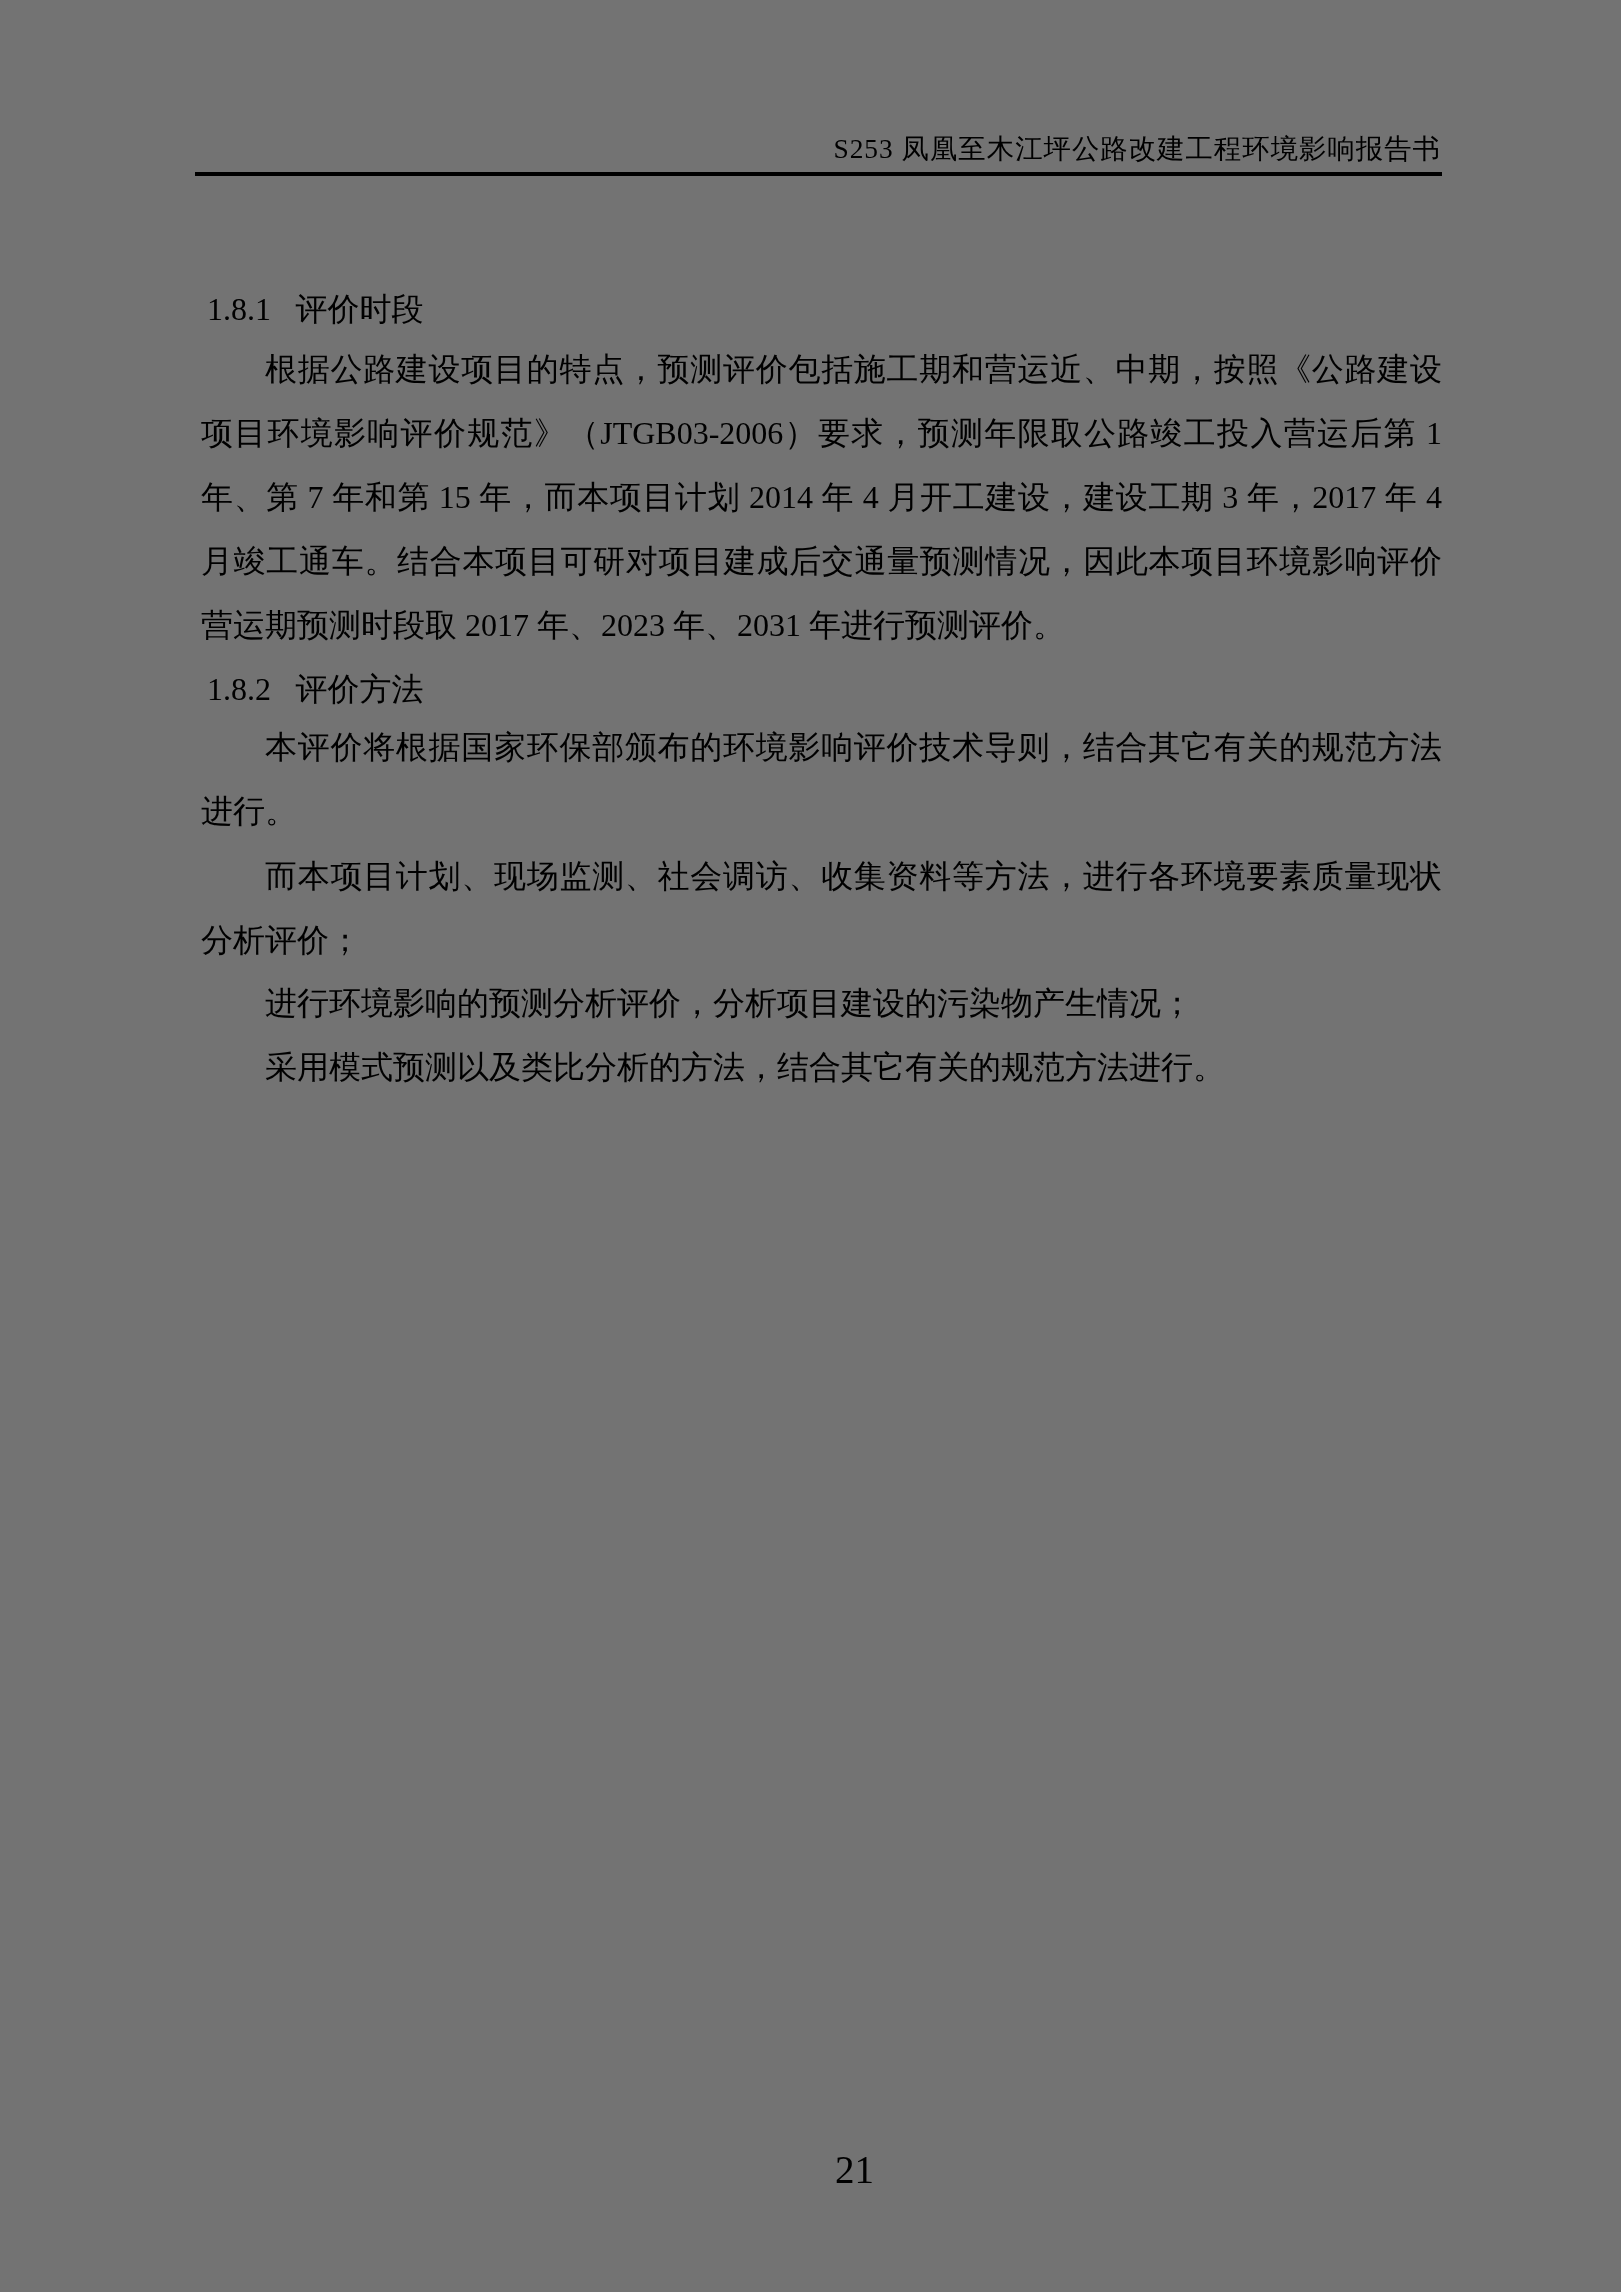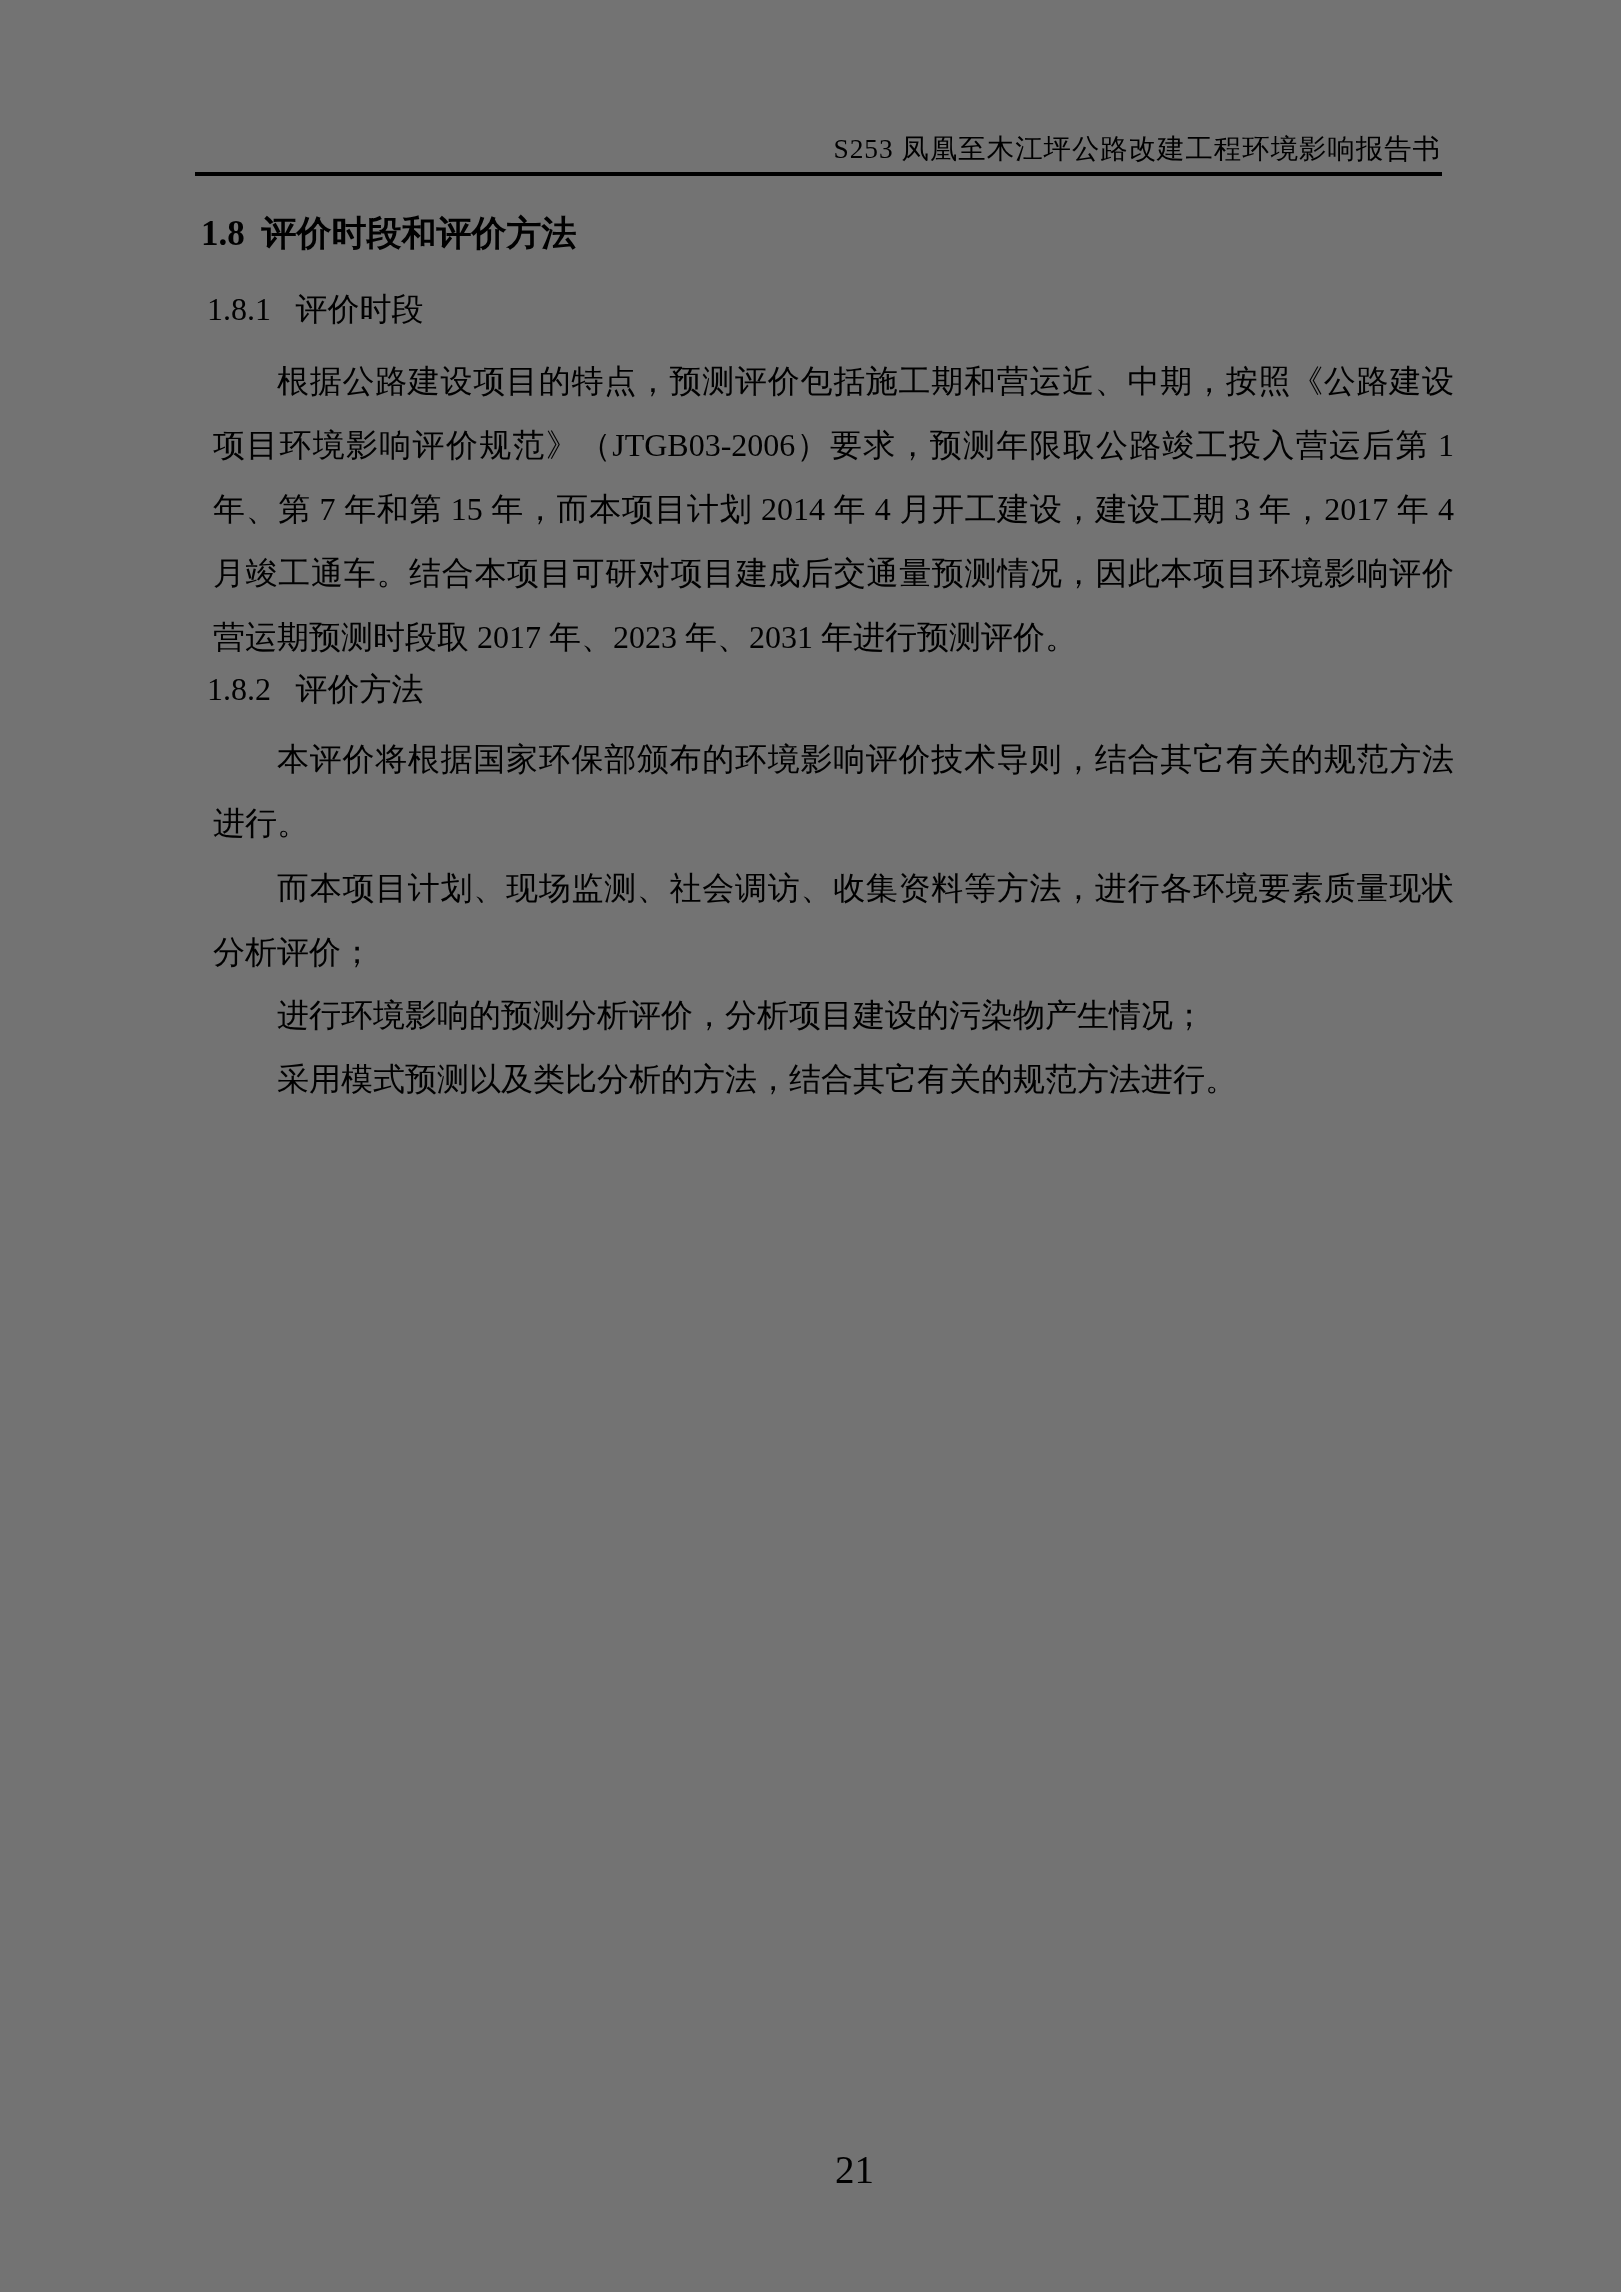--- a/index.html
+++ b/index.html
@@ -54,21 +54,21 @@
     line-height:64px;
     white-space:nowrap;
   }
   .h3 .num{margin-right:24.5px;}
   .h3-1{top:271px;}
   .h3-2{top:651px;}
   .para{
     position:absolute;
     left:201px;
     width:1241px;
-    margin:12px;
+    margin:0;
     font-size:32px;
     line-height:64px;
     text-align:justify;
     text-indent:2em;
   }
   .p1{top:337px;}
   .p2{top:715px;}
   .p3{top:844px;}
   .p4{top:971px;}
   .p5{top:1035px;}
@@ -83,23 +83,20 @@
 </style>
 </head>
 <body>
 
 <div class="page">
 
   <div class="running-head">S253 凤凰至木江坪公路改建工程环境影响报告书</div>
 
   <div class="header-rule"></div>
 
-  <h2 class="h2">
-    <span class="num">1.8</span><span>评价时段和评价方法</span>
-  </h2>
 
   <h3 class="h3 h3-1">
     <span class="num">1.8.1</span><span>评价时段</span>
   </h3>
 
   <p class="para p1">根据公路建设项目的特点，预测评价包括施工期和营运近、中期，按照《公路建设项目环境影响评价规范》（JTGB03-2006）要求，预测年限取公路竣工投入营运后第 1 年、第 7 年和第 15 年，而本项目计划 2014 年 4 月开工建设，建设工期 3 年，2017 年 4 月竣工通车。结合本项目可研对项目建成后交通量预测情况，因此本项目环境影响评价营运期预测时段取 2017 年、2023 年、2031 年进行预测评价。</p>
 
   <h3 class="h3 h3-2">
     <span class="num">1.8.2</span><span>评价方法</span>
   </h3>

